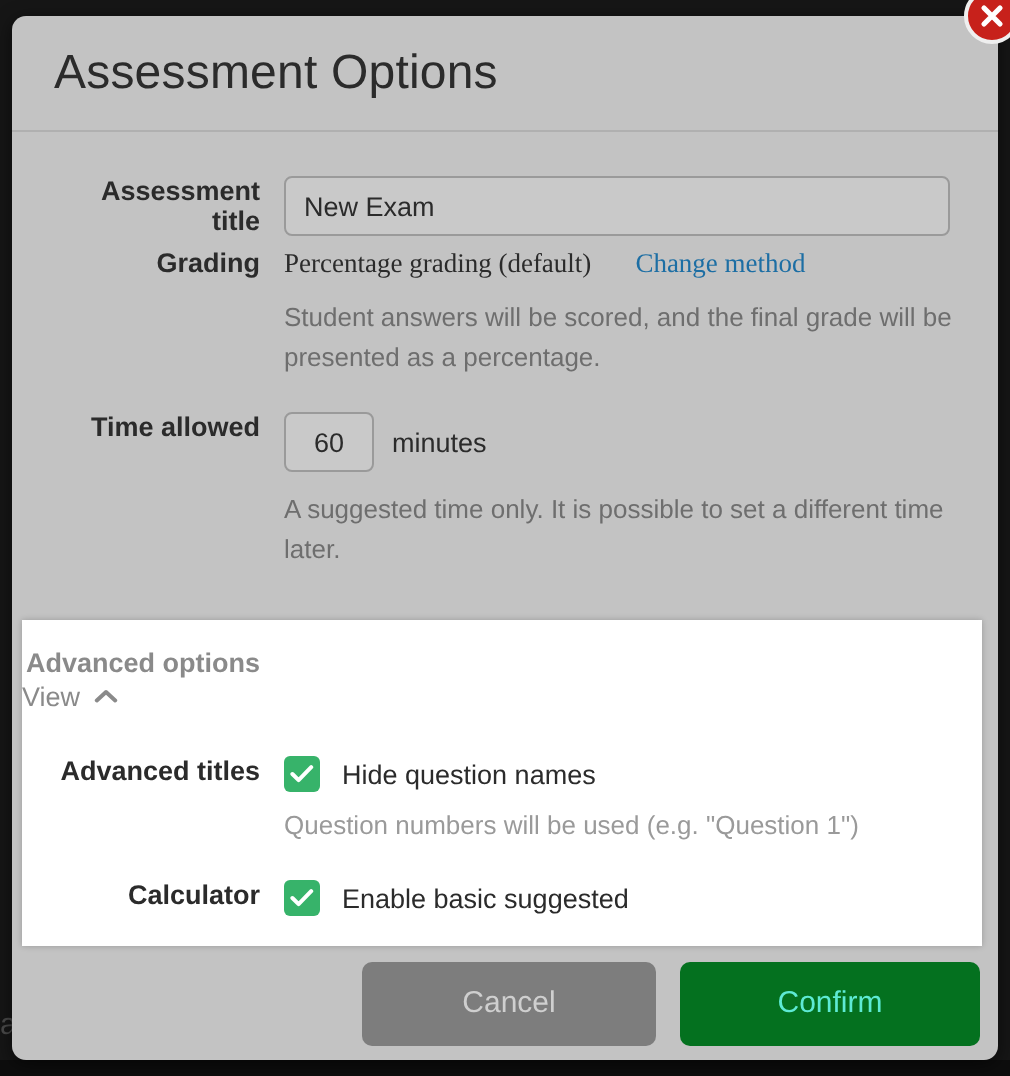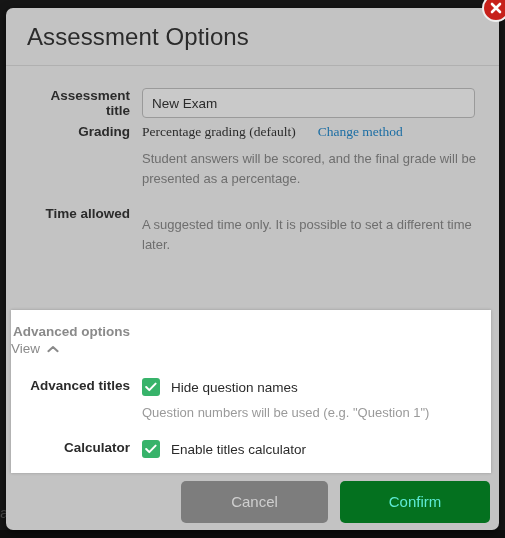--- a/index.html
+++ b/index.html
@@ -324,20 +324,24 @@
         <span id="grading-value">Percentage grading (default)</span>
         <span id="change-method-link">Change method</span>
       </div>
       <div class="hint">Student answers will be scored, and the final grade will be presented as a percentage.</div>
     </div>
   </div>
 
   <div class="form-row" id="time-row">
     <div class="row-label">Time allowed</div>
     <div class="row-field">
+      <div class="time-line">
+        <input id="time-allowed-input" type="text" value="60" style="">
+        <span id="time-unit-label">minutes</span>
+      </div>
       <div class="hint">A suggested time only. It is possible to set a different time later.</div>
     </div>
   </div>
 
   <div id="advanced-panel">
 
     <div id="advanced-header-row">
       <div id="advanced-options-label">Advanced options</div>
       <div id="advanced-view-toggle">
         <span id="advanced-view-label">View</span>
@@ -366,21 +370,21 @@
 
     <div class="adv-row" id="calculator-row">
       <div class="adv-label">Calculator</div>
       <div class="adv-field">
         <div class="checkbox-line">
           <span class="checkbox">
             <svg width="12" height="10" viewBox="0 0 12 10">
               <path d="M1.2 5 L4.3 8.1 L10.6 1.6" fill="none" stroke="#ffffff" stroke-width="2" stroke-linecap="round" stroke-linejoin="round"></path>
             </svg>
           </span>
-          <span class="checkbox-label">Enable titles calculator</span>
+          <span class="checkbox-label">Enable basic suggested</span>
         </div>
       </div>
     </div>
 
   </div>
 
   <div id="dialog-footer">
     <button class="footer-button" id="cancel-button">Cancel</button>
     <button class="footer-button" id="confirm-button">Confirm</button>
   </div>

